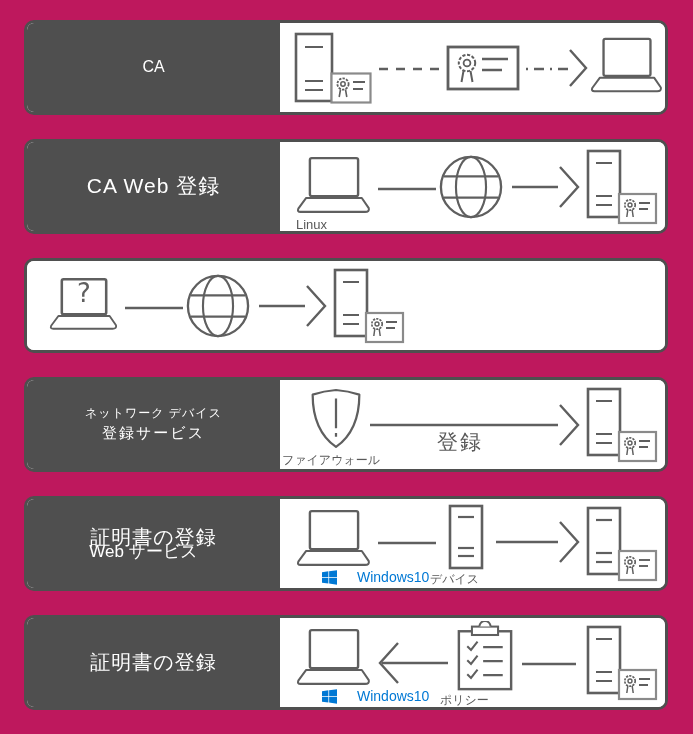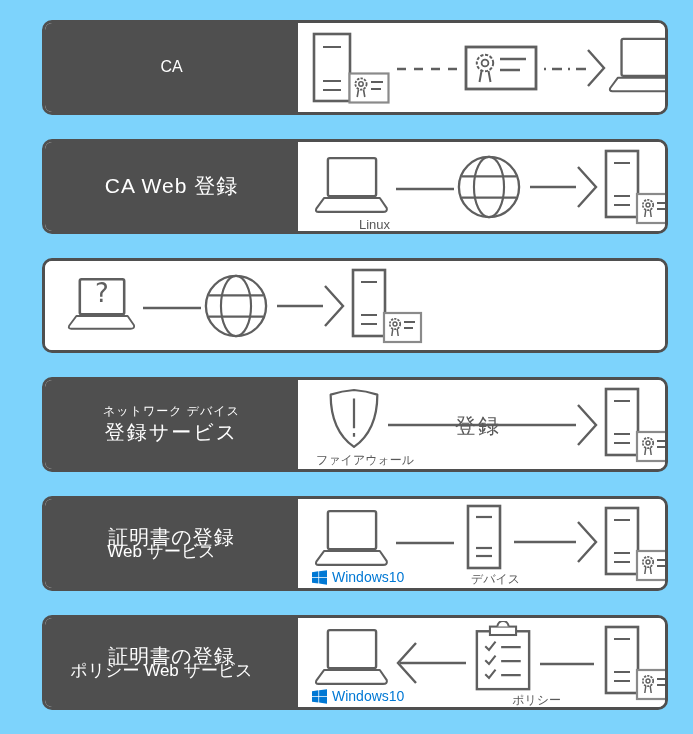--- a/index.html
+++ b/index.html
@@ -1,43 +1,43 @@
 <!DOCTYPE html>
 <html><head>
 <meta charset="utf-8">
 <style>
   html,body { margin:0; padding:0; background:#ffffff; }
   .page {
     width: 693px; height: 734px; box-sizing: border-box;
-    padding: 20px 25px 0 42px; background:#7dd3fc;
+    padding: 20px 25px 0 24px; background:#be185d;
     font-family: "Liberation Sans", "DejaVu Sans", sans-serif;
     position: relative;
   }
   .row {
     height: 89px; border: 3px solid #4f4f4f; border-radius: 10px;
     background:#fff; display:flex; margin-bottom: 24px; overflow:hidden;
   }
   .row-label {
     width: 253px; flex: 0 0 253px; background:#4f4f4f; color:#fff;
     display:flex; flex-direction:column; justify-content:center; align-items:center;
     text-align:center; line-height:1.15;
   }
   .row-content { flex:1; position:relative; background:#fff; }
   .abs { position:absolute; }
   .lbl-md  { font-size:16px; }
   .lbl-lg  { font-size:21px; letter-spacing:1px; }
   .lbl-sm  { font-size:15px; }
   .lbl-tiny{ font-size:12px; margin-bottom:3px; letter-spacing:1px; }
-  .lbl-main2 { font-size:20px; letter-spacing:2px; }
+  .lbl-main2 { font-size:15px; letter-spacing:2px; }
   .lbl-big { font-size:20px; letter-spacing:1px; }
   .lbl-sub { font-size:17px; margin-top:-7px; transform:translateX(-10px); }
-  .caption { position:absolute; color:#595959; font-size:12px; text-align:right; white-space:nowrap; }
+  .caption { position:absolute; color:#595959; font-size:12px; text-align:left; white-space:nowrap; }
   .caption-linux { font-size:13px; }
-  .win-caption { position:absolute; display:flex; align-items:flex-end; gap:5px;
-                 color:#0078d4; font-size:14px; white-space:nowrap; }
+  .win-caption { position:absolute; display:flex; align-items:flex-end; gap:20px;
+                 color:#0078d4; font-size:14px; white-space:nowrap;margin-left:28px; }
   .arrow-label { position:absolute; color:#595959; font-size:21px; text-align:center; letter-spacing:2px; }
   .screen-glyph { position:absolute; color:#5f5f5f; font-size:26px; text-align:center;
                   font-family:"DejaVu Sans", sans-serif; }
 </style>
 </head>
 <body>
 
 <div class="page">
 
   <section class="row">
@@ -160,26 +160,26 @@
     <div class="row-label">
       <span class="lbl-tiny">ネットワーク デバイス</span>
       <span class="lbl-main2">登録サービス</span>
     </div>
     <div class="row-content">
       <svg class="abs" style="left:28px;top:5px" width="56" height="66" viewBox="0 0 60 70">
         <path d="M5,10 Q17,6 30,5 Q43,6 55,10 C55,34 47,54 30,66 C13,54 5,34 5,10 Z" fill="#fff" stroke="#5f5f5f" stroke-width="2.4" stroke-linejoin="round"></path>
         <line x1="30" y1="14" x2="30" y2="46" stroke="#5f5f5f" stroke-width="2.4"></line>
         <line x1="30" y1="51" x2="30" y2="55" stroke="#5f5f5f" stroke-width="2.4"></line>
       </svg>
-      <div class="caption" style="left:16px;top:72px;width:100px">ファイアウォール</div>
+      <div class="caption" style="left:2px;top:72px;width:100px">ファイアウォール</div>
       <svg class="abs" style="left:90px;top:23px" width="210" height="44" viewBox="0 0 210 44">
         <line x1="0" y1="22" x2="188" y2="22" stroke="#5f5f5f" stroke-width="2.4"></line>
         <polyline points="190,2 208,22 190,42" fill="none" stroke="#5f5f5f" stroke-width="2.4"></polyline>
       </svg>
-      <div class="arrow-label" style="left:125px;top:32px;width:110px">登録</div>
+      <div class="arrow-label" style="left:125px;top:48px;width:110px">登録</div>
       <svg class="abs" style="left:306px;top:7px" width="72" height="76" viewBox="0 0 72 76">
         <rect x="2" y="2" width="32" height="66" fill="#fff" stroke="#5f5f5f" stroke-width="2.6"></rect>
         <line x1="10" y1="14" x2="26" y2="14" stroke="#5f5f5f" stroke-width="2.2"></line>
         <line x1="10" y1="47" x2="26" y2="47" stroke="#5f5f5f" stroke-width="2.2"></line>
         <line x1="10" y1="56" x2="26" y2="56" stroke="#5f5f5f" stroke-width="2.2"></line>
         <rect x="33" y="45" width="37" height="29" fill="#fff" stroke="#8a8a8a" stroke-width="2.2"></rect>
         <circle cx="44" cy="56" r="5.2" fill="none" stroke="#5f5f5f" stroke-width="1.7" stroke-dasharray="2.2,1.1"></circle>
         <circle cx="44" cy="56" r="2" fill="none" stroke="#5f5f5f" stroke-width="1.4"></circle>
         <path d="M41.8,61 L40.8,68 M46.2,61 L47.2,68" stroke="#5f5f5f" stroke-width="1.5" fill="none"></path>
         <line x1="53" y1="54" x2="64" y2="54" stroke="#5f5f5f" stroke-width="1.9"></line>
@@ -232,21 +232,20 @@
         <path d="M41.8,61 L40.8,68 M46.2,61 L47.2,68" stroke="#5f5f5f" stroke-width="1.5" fill="none"></path>
         <line x1="53" y1="54" x2="64" y2="54" stroke="#5f5f5f" stroke-width="1.9"></line>
         <line x1="53" y1="60" x2="62" y2="60" stroke="#5f5f5f" stroke-width="1.9"></line>
       </svg>
     </div>
   </section>
 
   <section class="row">
     <div class="row-label">
       <span class="lbl-big">証明書の登録</span>
-      <span class="lbl-sub">ポリシー Web サービス</span>
     </div>
     <div class="row-content">
       <svg class="abs" style="left:16px;top:8px" width="76" height="62" viewBox="0 0 82 62">
         <rect x="15" y="2" width="52" height="41" rx="2" fill="#fff" stroke="#5f5f5f" stroke-width="2.6"></rect>
         <path d="M11,45 L71,45 L78.5,56 Q79.5,60 74.5,60 L5,60 Q1,60 2.5,56.5 Z" fill="#fff" stroke="#5f5f5f" stroke-width="2.2" stroke-linejoin="round"></path>
       </svg>
       <div class="win-caption" style="left:14px;top:70px">
         <svg width="15" height="15" viewBox="0 0 16 16">
           <path fill="#0078d4" d="M0,2.3 L6.8,1.4 V7.5 H0 Z"></path>
           <path fill="#0078d4" d="M7.6,1.3 L16,0.2 V7.5 H7.6 Z"></path>
@@ -263,21 +262,21 @@
         <rect x="3" y="11" width="56" height="62" fill="#fff" stroke="#5f5f5f" stroke-width="2.6"></rect>
         <rect x="17" y="6" width="28" height="9" fill="#fff" stroke="#5f5f5f" stroke-width="2.2"></rect>
         <path d="M25,6 a6,6 0 0 1 12,0" fill="#fff" stroke="#5f5f5f" stroke-width="2.2"></path>
         <polyline points="12,27 16,31 23,22" fill="none" stroke="#5f5f5f" stroke-width="2.2"></polyline>
         <line x1="29" y1="28" x2="50" y2="28" stroke="#5f5f5f" stroke-width="2.4"></line>
         <polyline points="12,42 16,46 23,37" fill="none" stroke="#5f5f5f" stroke-width="2.2"></polyline>
         <line x1="29" y1="43" x2="50" y2="43" stroke="#5f5f5f" stroke-width="2.4"></line>
         <polyline points="12,57 16,61 23,52" fill="none" stroke="#5f5f5f" stroke-width="2.2"></polyline>
         <line x1="29" y1="58" x2="50" y2="58" stroke="#5f5f5f" stroke-width="2.4"></line>
       </svg>
-      <div class="caption" style="left:173px;top:74px;width:90px">ポリシー</div>
+      <div class="caption" style="left:160px;top:74px;width:90px">ポリシー</div>
       <svg class="abs" style="left:242px;top:44px" width="54" height="4" viewBox="0 0 54 4">
         <line x1="0" y1="2" x2="54" y2="2" stroke="#5f5f5f" stroke-width="2.4"></line>
       </svg>
       <svg class="abs" style="left:306px;top:7px" width="72" height="76" viewBox="0 0 72 76">
         <rect x="2" y="2" width="32" height="66" fill="#fff" stroke="#5f5f5f" stroke-width="2.6"></rect>
         <line x1="10" y1="14" x2="26" y2="14" stroke="#5f5f5f" stroke-width="2.2"></line>
         <line x1="10" y1="47" x2="26" y2="47" stroke="#5f5f5f" stroke-width="2.2"></line>
         <line x1="10" y1="56" x2="26" y2="56" stroke="#5f5f5f" stroke-width="2.2"></line>
         <rect x="33" y="45" width="37" height="29" fill="#fff" stroke="#8a8a8a" stroke-width="2.2"></rect>
         <circle cx="44" cy="56" r="5.2" fill="none" stroke="#5f5f5f" stroke-width="1.7" stroke-dasharray="2.2,1.1"></circle>

